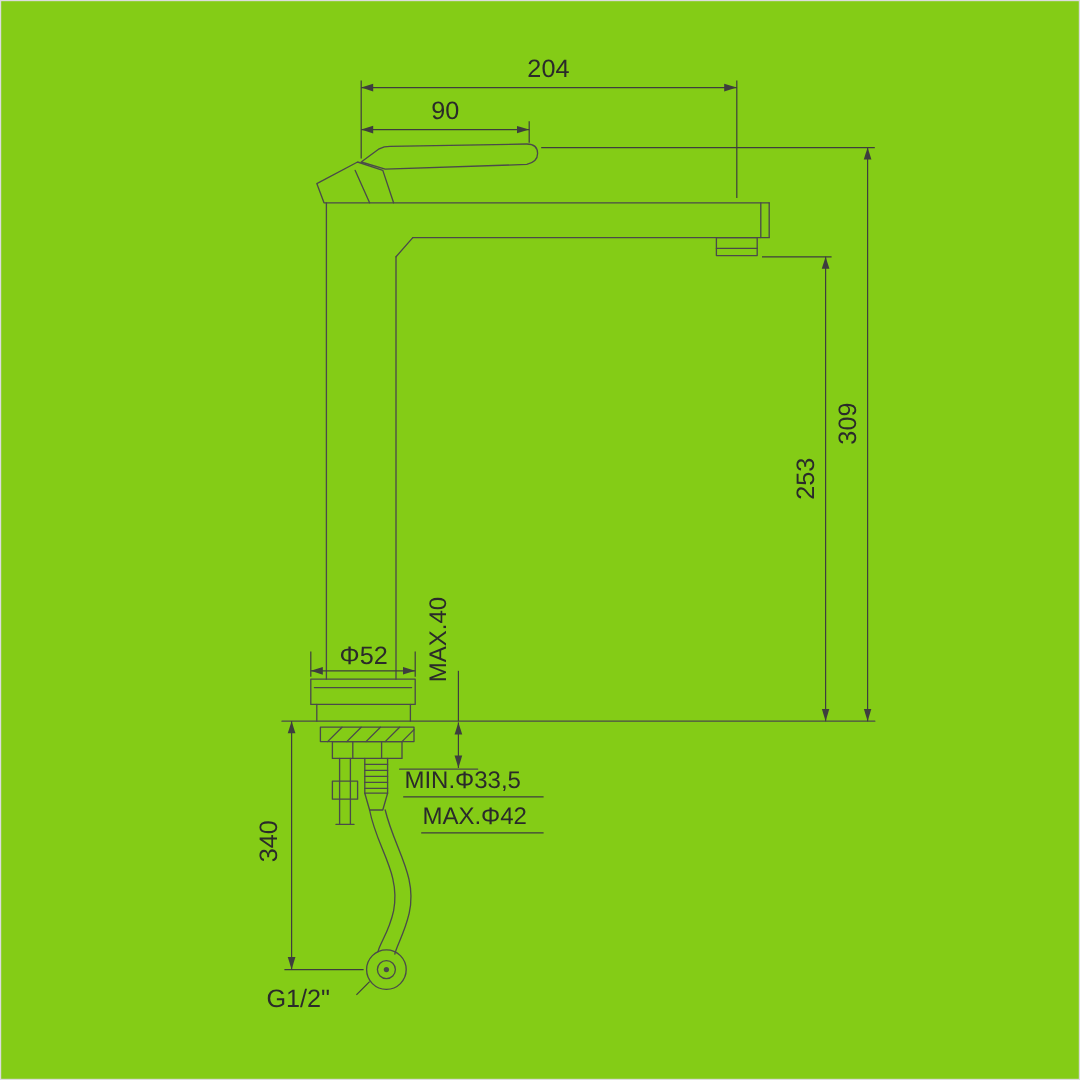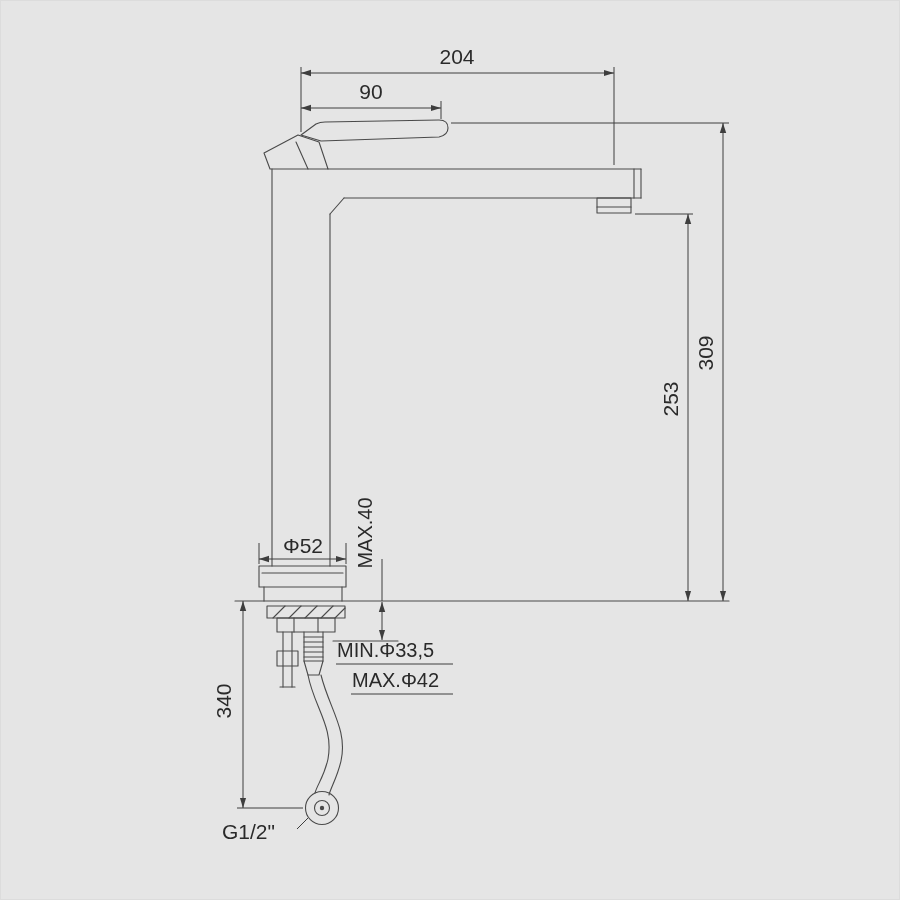--- a/index.html
+++ b/index.html
@@ -1,18 +1,18 @@
 <!DOCTYPE html>
 <html><head>
 <meta charset="utf-8">
 <style>
   html,body{margin:0;padding:0;background:#ffffff;}
   .frame{
     width:900px;height:900px;box-sizing:border-box;
-    border:1px solid #dcdcdc;background:#e5e5e5;
+    border:1px solid #dcdcdc;background:#84cc16;
     font-family:"Liberation Sans", sans-serif;
   }
   svg{display:block;}
   .fx path,.fx line,.fx rect,.fx circle{
     fill:none;stroke:#4a4a4a;stroke-width:1.1;stroke-linecap:round;stroke-linejoin:round;
   }
   .fx .filled{fill:#4a4a4a;stroke:none;}
   .dim line,.dim path{fill:none;stroke:#3e3e3e;stroke-width:1;}
   .txt text{
     font-family:"Liberation Sans", sans-serif;

